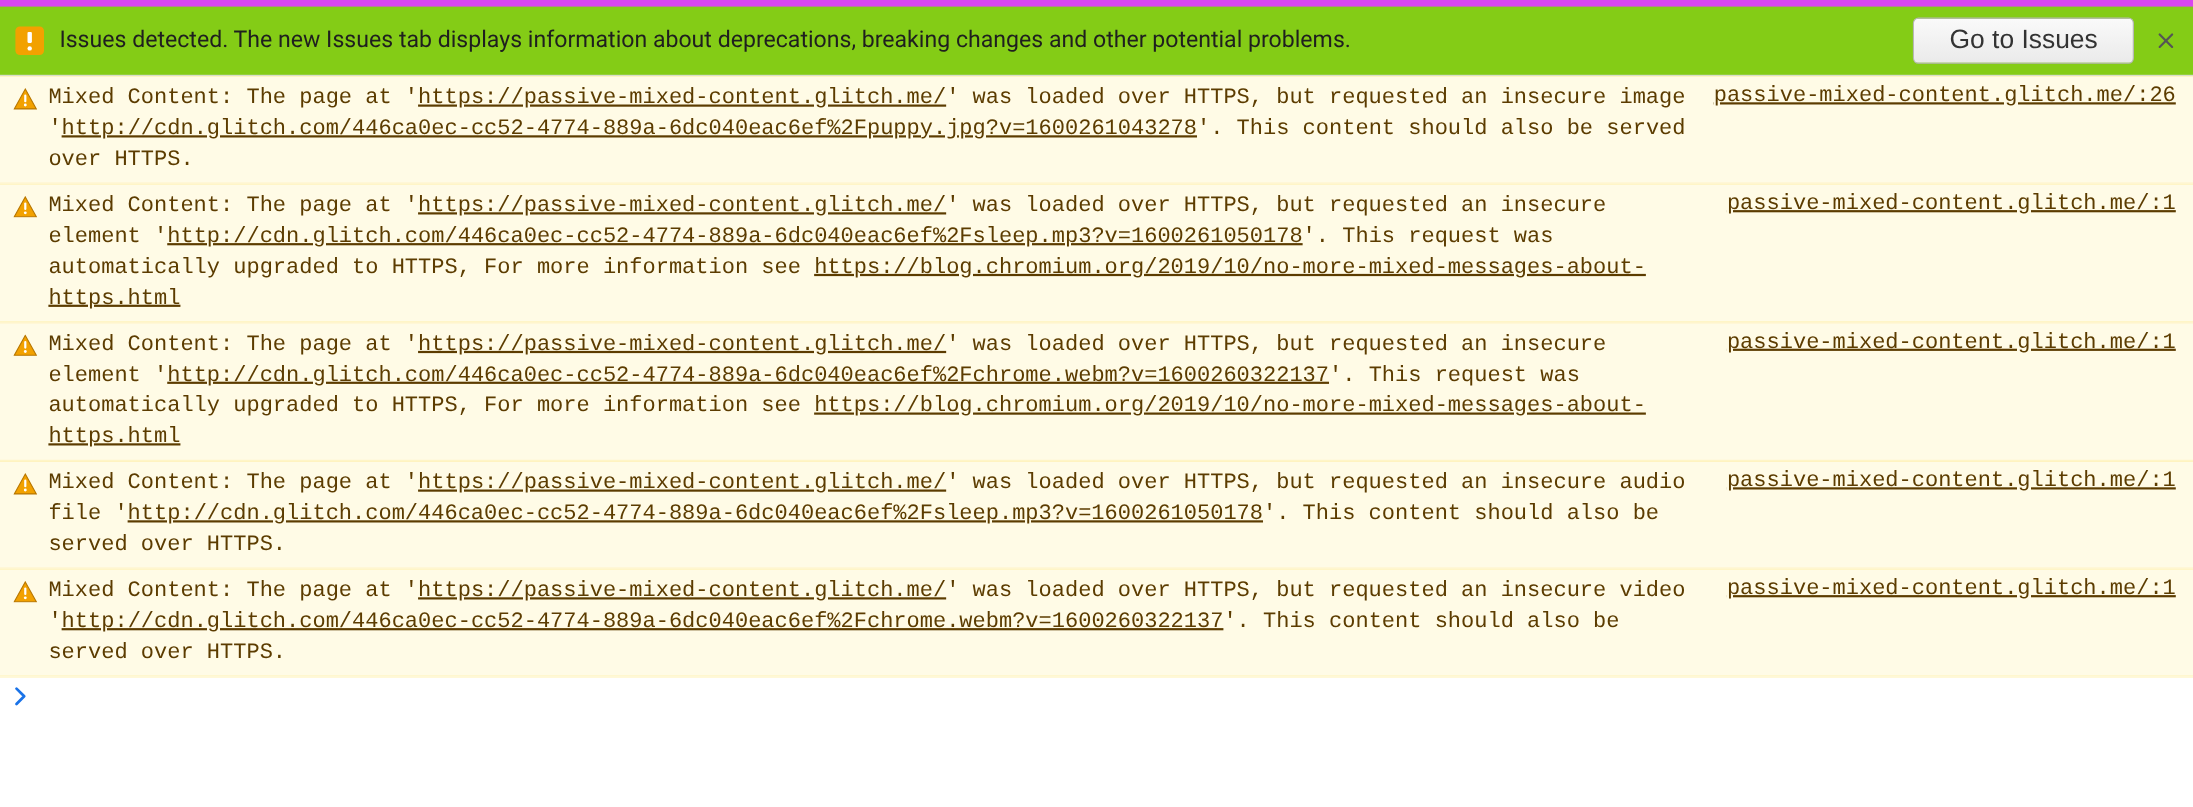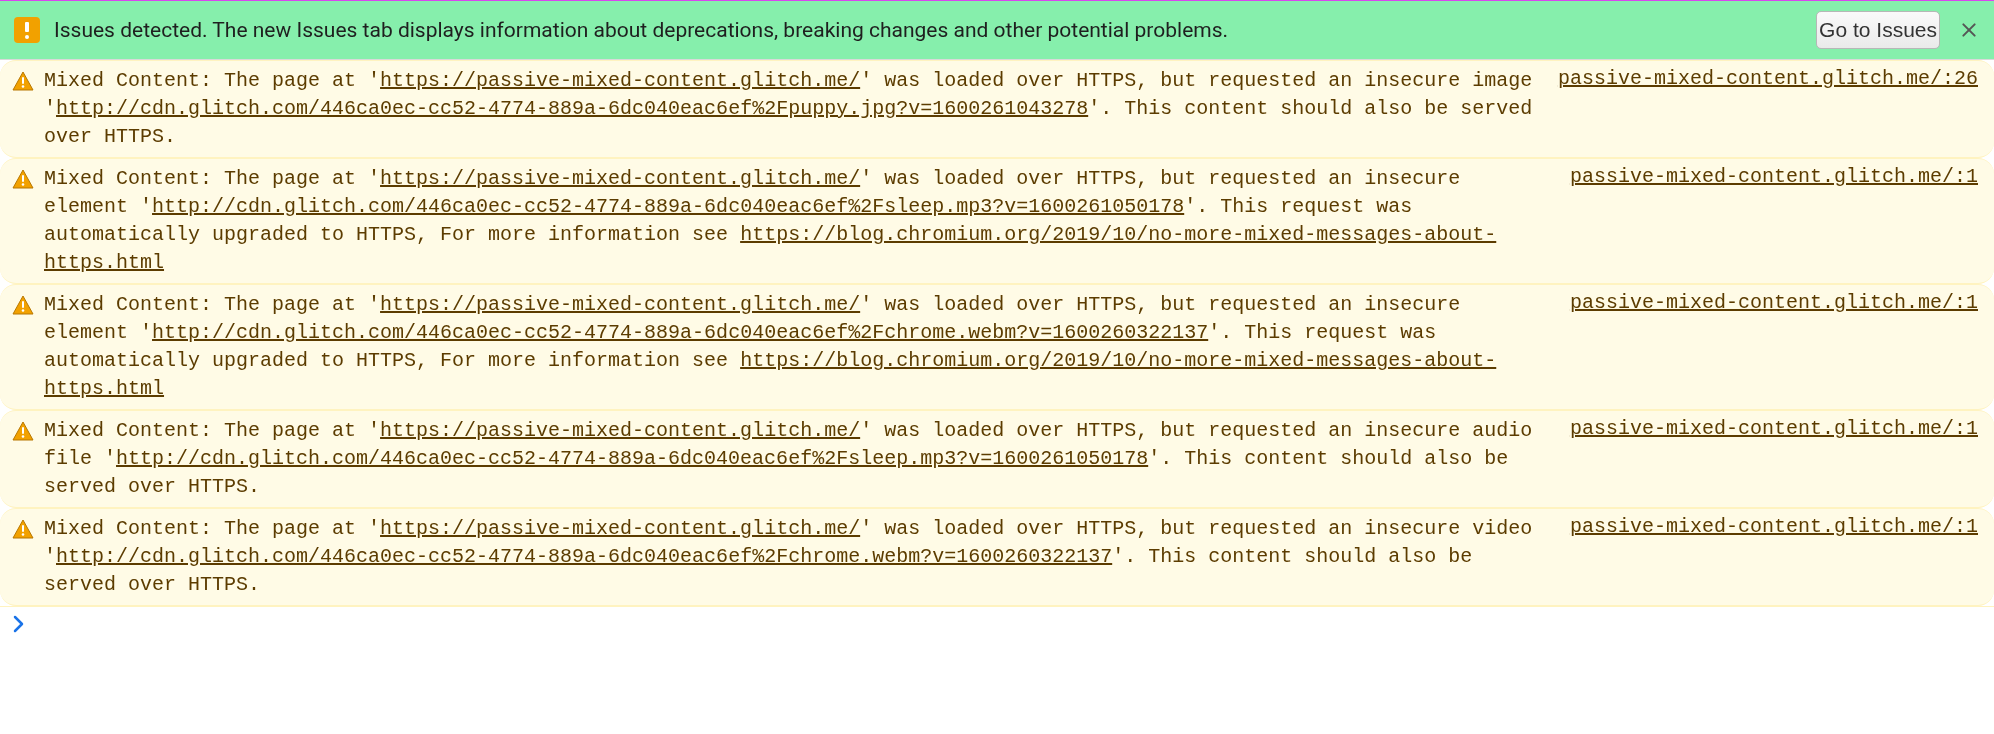--- a/index.html
+++ b/index.html
@@ -12,22 +12,22 @@
     background: #ffffff;
   }
   .panel {
     width: 100%;
     display: flex; flex-direction: column;
   }
   
   .issues-bar {
     display: flex; align-items: center;
     padding: 10px 14px;
-    background: #86efac;
-    border-top: 1px solid #d946ef;
+    background: #84cc16;
+    border-top: 6px solid #d946ef;
     border-bottom: 1px solid #d9d9d9;
     gap: 14px;
   }
   .issues-square-icon {
     width: 26px; height: 26px; flex: 0 0 auto;
     border-radius: 4px;
     background: #f2a100;
     position: relative;
   }
   .issues-square-icon::before {
@@ -46,22 +46,22 @@
     flex: 1 1 auto;
     font-size: 21px;
     color: #1f1f1f;
   }
   .issues-button {
     flex: 0 0 auto;
     background: #f3f3f3;
     background: linear-gradient(#fafafa,#eaeaea);
     border: 1px solid #b7b7b7;
     border-radius: 5px;
-    padding: 6px 2px;
-    font-size: 21px;
+    padding: 6px 32px;
+    font-size: 24px;
     color: #333;
     cursor: pointer;
     text-align: center;
   }
   .issues-close-icon {
     width: 22px; height: 22px; flex: 0 0 auto;
     position: relative; cursor: pointer; margin-left: 4px;
   }
   .issues-close-icon::before,
   .issues-close-icon::after {
@@ -73,21 +73,20 @@
 
   
   .messages { display: flex; flex-direction: column; }
   .msg {
     display: flex;
     align-items: flex-start;
     background: #fffbe6;
     border-top: 1px solid #fff3c0;
     border-bottom: 1px solid #fff3c0;
     padding: 6px 16px 6px 12px;
-    border-radius: 16px;
   }
   .warn-triangle-icon {
     width: 22px; height: 20px; flex: 0 0 auto;
     margin-top: 4px; margin-right: 10px;
   }
   .msg-body {
     flex: 1 1 auto;
     font-family: Consolas, "SFMono-Regular", "Menlo", "Courier New", monospace;
     font-size: 20px;
     line-height: 1.4;

